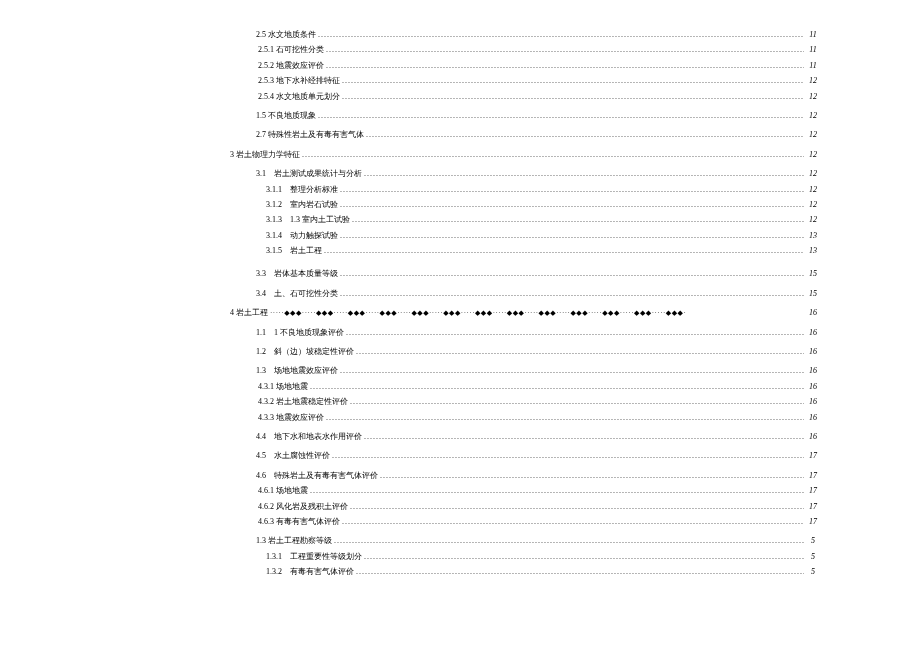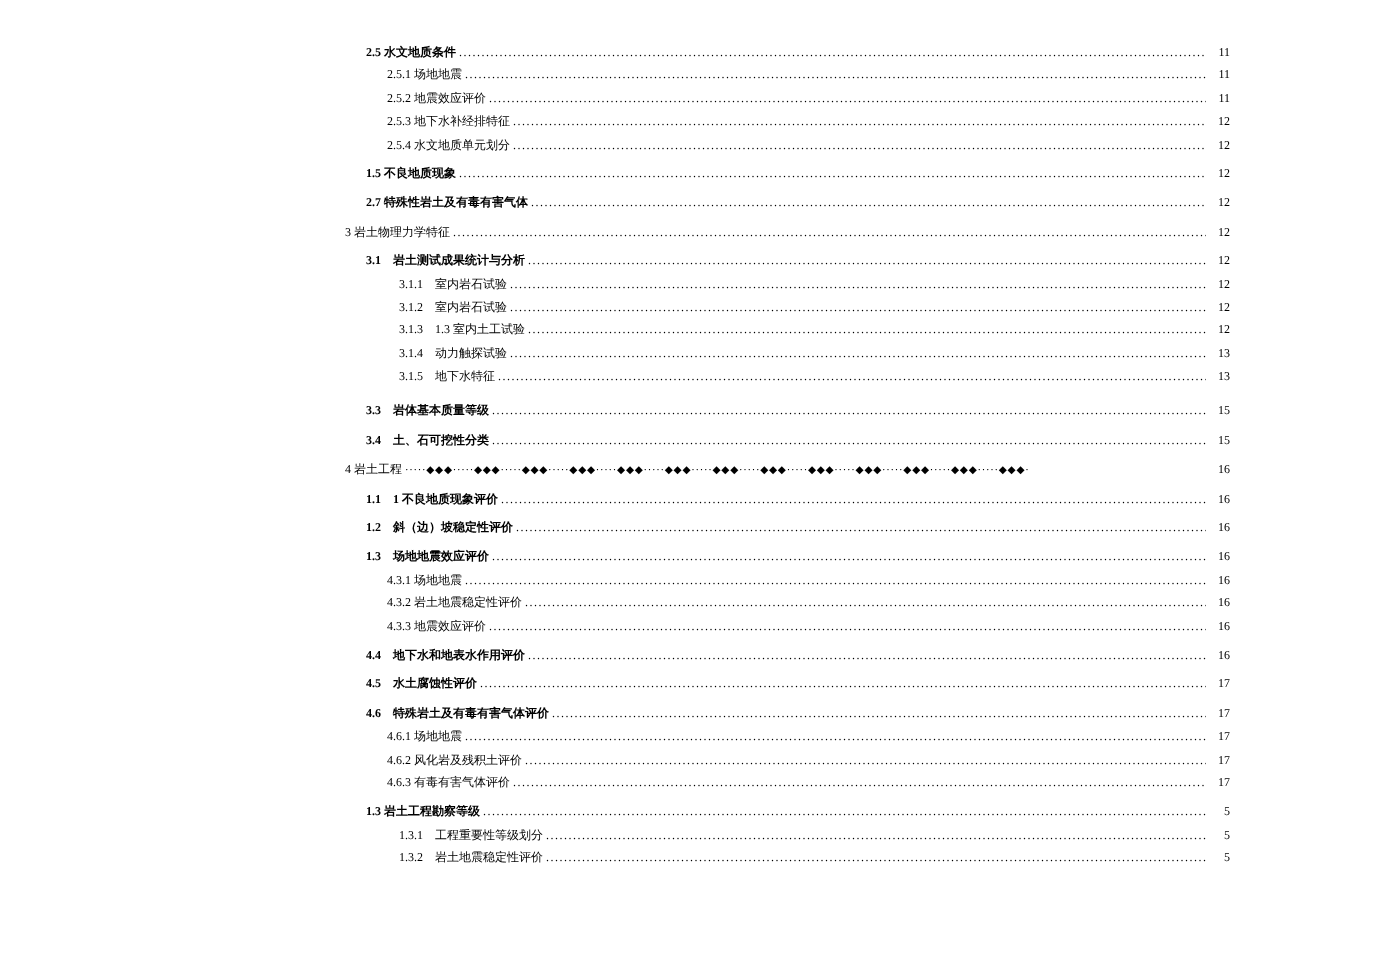--- a/index.html
+++ b/index.html
@@ -14,21 +14,21 @@
       line-height: 1.3;
     }
     .toc { width: 100%; }
     .row {
       display: flex;
       align-items: baseline;
       margin-bottom: 5px;
       white-space: nowrap;
     }
     .lvl-1 .label { margin-left: 0; }
-    .lvl-2 .label { margin-left: 14px; font-weight: bold; }
+    .lvl-2 .label { margin-left: 26px; }
     .lvl-3 .label { margin-left: 28px; }
     .lvl-3b .label { margin-left: 36px; }
     .label { flex: 0 0 auto; }
     .leader {
       flex: 1 1 auto;
       overflow: hidden;
       letter-spacing: 1px;
       color: #000;
       margin: 0 2px;
     }
@@ -43,34 +43,34 @@
       letter-spacing: 0px;
       margin: 0 2px;
       font-size: 7px;
     }
     .leader-diamond::after {
       content: "·····◆◆◆·····◆◆◆·····◆◆◆·····◆◆◆·····◆◆◆·····◆◆◆·····◆◆◆·····◆◆◆·····◆◆◆·····◆◆◆·····◆◆◆·····◆◆◆·····◆◆◆·";
       display: inline-block;
       vertical-align: baseline;
       letter-spacing: 0.5px;
     }
-    .page { flex: 0 0 auto; text-align: right; min-width: 14px; }
+    .page { flex: 0 0 auto; text-align: center; min-width: 14px; font-style: italic; }
     .spacer-sm { height: 4px; }
   </style>
 </head>
 <body>
 
 <div class="toc" id="toc-container">
     <div class="row lvl-2">
       <span class="label">2.5 水文地质条件</span>
       <span class="leader"></span>
       <span class="page">11</span>
     </div>
     <div class="row lvl-3">
-      <span class="label">2.5.1 场地地震</span>
+      <span class="label">2.5.1 石可挖性分类</span>
       <span class="leader"></span>
       <span class="page">11</span>
     </div>
     <div class="row lvl-3">
       <span class="label">2.5.2 地震效应评价</span>
       <span class="leader"></span>
       <span class="page">11</span>
     </div>
     <div class="row lvl-3">
       <span class="label">2.5.3 地下水补经排特征</span>
@@ -100,41 +100,41 @@
       <span class="leader"></span>
       <span class="page">12</span>
     </div>
     <div class="spacer-sm"></div>
     <div class="row lvl-2">
       <span class="label">3.1　岩土测试成果统计与分析</span>
       <span class="leader"></span>
       <span class="page">12</span>
     </div>
     <div class="row lvl-3b">
-      <span class="label">3.1.1　室内岩石试验</span>
+      <span class="label">3.1.1　整理分析标准</span>
       <span class="leader"></span>
       <span class="page">12</span>
     </div>
     <div class="row lvl-3b">
       <span class="label">3.1.2　室内岩石试验</span>
       <span class="leader"></span>
       <span class="page">12</span>
     </div>
     <div class="row lvl-3b">
       <span class="label">3.1.3　1.3 室内土工试验</span>
       <span class="leader"></span>
       <span class="page">12</span>
     </div>
     <div class="row lvl-3b">
       <span class="label">3.1.4　动力触探试验</span>
       <span class="leader"></span>
       <span class="page">13</span>
     </div>
     <div class="row lvl-3b">
-      <span class="label">3.1.5　地下水特征</span>
+      <span class="label">3.1.5　岩土工程</span>
       <span class="leader"></span>
       <span class="page">13</span>
     </div>
     <div class="spacer-sm"></div>
     <div class="spacer-sm"></div>
     <div class="row lvl-2">
       <span class="label">3.3　岩体基本质量等级</span>
       <span class="leader"></span>
       <span class="page">15</span>
     </div>
@@ -221,17 +221,17 @@
       <span class="label">1.3 岩土工程勘察等级</span>
       <span class="leader"></span>
       <span class="page">5</span>
     </div>
     <div class="row lvl-3b">
       <span class="label">1.3.1　工程重要性等级划分</span>
       <span class="leader"></span>
       <span class="page">5</span>
     </div>
     <div class="row lvl-3b">
-      <span class="label">1.3.2　岩土地震稳定性评价</span>
+      <span class="label">1.3.2　有毒有害气体评价</span>
       <span class="leader"></span>
       <span class="page">5</span>
     </div>
   </div>
 
 </body></html>

